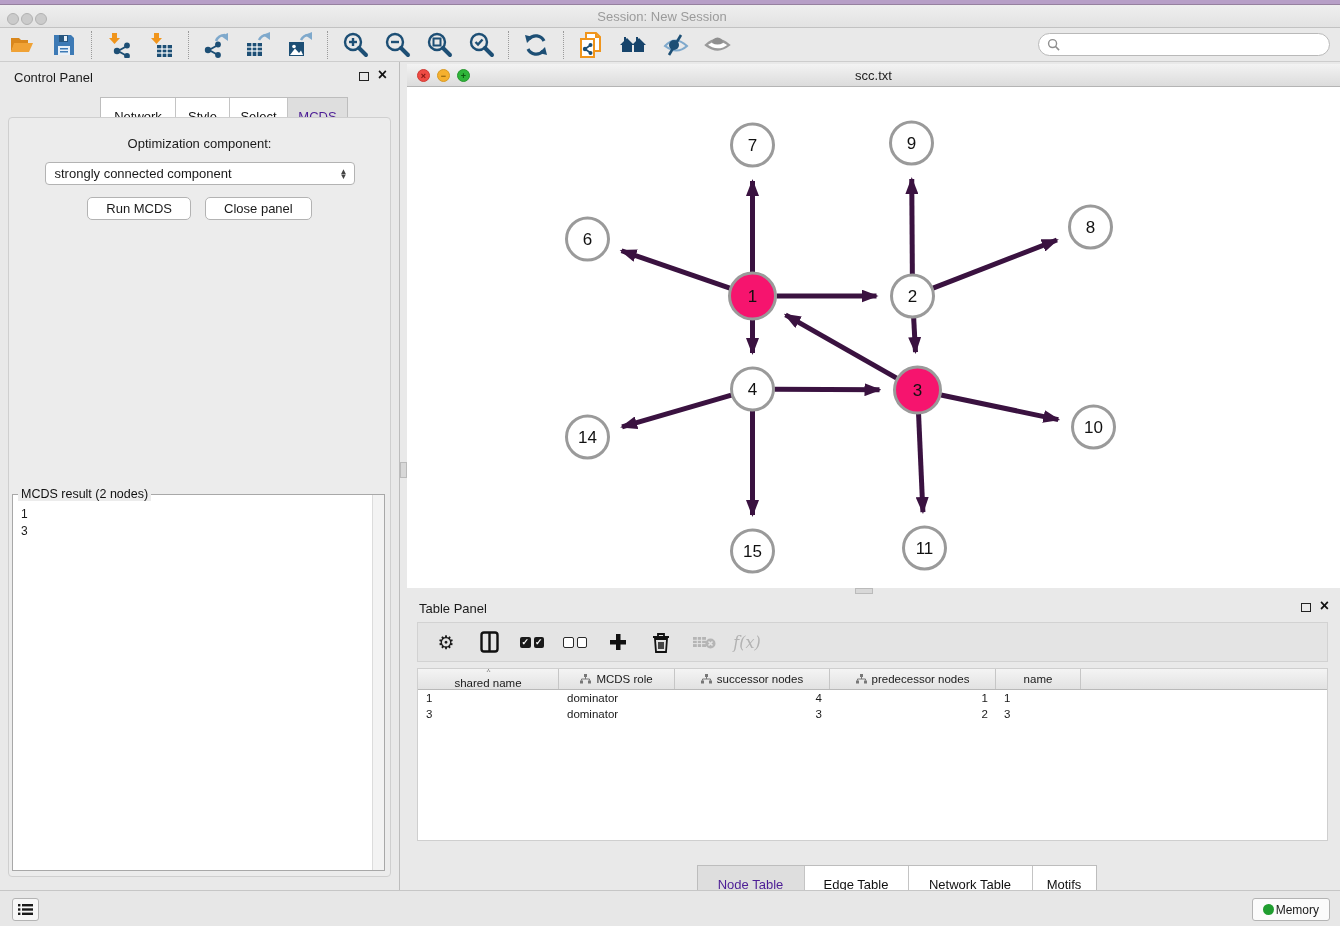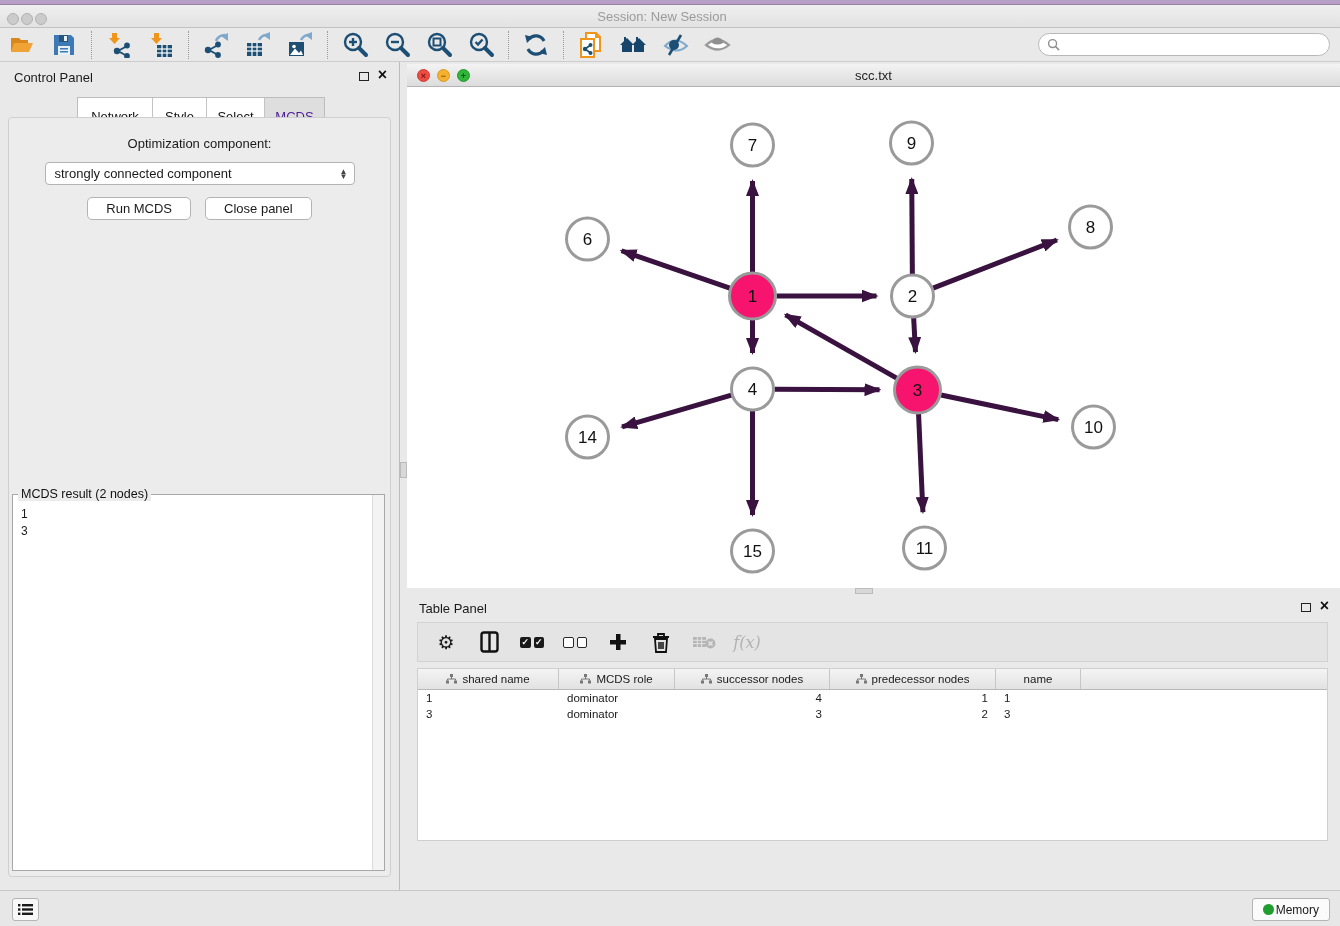--- a/index.html
+++ b/index.html
@@ -19,21 +19,21 @@
   .searchbox { position:absolute; right:10px; top:5px; width:292px; height:23px; background:#fff; border:1px solid #b9b9b9; border-radius:12px; display:flex; align-items:center; padding-left:8px; }
   .searchbox input { border:none; outline:none; flex:1; font-size:12px; background:transparent; height:18px; font-family:"Liberation Sans",sans-serif;}
 
   
   .control-panel { position:absolute; left:0; top:62px; width:400px; height:828px; background:#e9e9e9; border-right:1px solid #bdbdbd;text-decoration:underline; }
   .panel-title { position:absolute; left:14px; top:8px; font-size:13px; color:#1a1a1a; }
   .float-ico { position:absolute; top:10px; width:10px; height:9px; border:1.5px solid #222; background:transparent; }
   .close-ico { position:absolute; top:4px; font-size:16px; font-weight:bold; color:#111; line-height:18px; }
   .cp-float{ right:30px; } .cp-close{ right:12px; }
 
-  .seg { display:flex; border:1px solid #bdbdbd; border-radius:0; overflow:hidden; background:#fff; height:38px; }
+  .seg { display:flex; border:1px solid #bdbdbd; border-radius:0; overflow:hidden; background:#fff; height:38px;margin-left:23px; }
   .segi { display:flex; align-items:center; justify-content:center; font-size:13px; border-left:1px solid #c4c4c4; background:#fff; color:#111; cursor:default; }
   .segi:first-child { border-left:none; }
   .segi.active { background:#dedede; color:#4c1d95; }
   .cp-tabs { position:absolute; left:77px; top:35px; }
 
   .cp-card { position:absolute; left:8px; right:8px; top:55px; bottom:13px; background:#ececec; border:1px solid #cfcfcf; border-radius:4px; }
   .opt-label { text-align:center; margin-top:18px; font-size:13px; }
   .dropdown { width:310px; height:23px; margin:11px auto 0 auto; background:#fff; border:1px solid #b3b3b3; border-radius:4px; display:flex; align-items:center; padding:0 6px 0 9px; font-size:13px; }
   .dropdown .dd-label { flex:1; }
   .dd-arrows { display:flex; flex-direction:column; align-items:center; line-height:5px; font-size:8px; color:#444; }
@@ -426,21 +426,21 @@
           <path d="M16.5 7.5l4 4 M20.5 7.5l-4 4" stroke="#e4e4e4" stroke-width="1.6"></path>
         </svg>
     </span>
     <span class="tico">
         <span class="fx">f(x)</span>
       </span>
   </div>
 
   <div class="tbl">
     <div class="tbl-head" id="tbl-head">
-        <div class="th" style="width: 141px;">
+        <div class="th" style="width: 141px; flex-direction: column;">
           <svg width="11" height="10" viewBox="0 0 11 10">
             <rect x="4" y="0" width="3" height="3" fill="#777"></rect>
             <rect x="0" y="6.5" width="3" height="3" fill="#777"></rect>
             <rect x="8" y="6.5" width="3" height="3" fill="#777"></rect>
             <path d="M5.5 3v2M1.5 6.5v-1.5h8v1.5" fill="none" stroke="#777" stroke-width="1"></path>
           </svg>
           <span>shared name</span>
         </div>
         <div class="th" style="width: 116px;">
           <svg width="11" height="10" viewBox="0 0 11 10">
@@ -484,20 +484,26 @@
         <div class="tr">
           <div class="td" style="width: 141px; text-align: left;">3</div>
           <div class="td" style="width: 116px; text-align: left;">dominator</div>
           <div class="td" style="width: 155px; text-align: right;">3</div>
           <div class="td" style="width: 166px; text-align: right;">2</div>
           <div class="td" style="width: 85px; text-align: left;">3</div>
         </div>
       </div>
   </div>
 
+  <div class="seg tp-tabs" id="tp-tabs">
+      <span class="segi active" style="width: 106px;">Node Table</span>
+      <span class="segi" style="width: 104px;">Edge Table</span>
+      <span class="segi" style="width: 124px;">Network Table</span>
+      <span class="segi" style="width: 64px;">Motifs</span>
+    </div>
 </div>
 
 <div class="statusbar">
   <div class="sb-left">
     <svg width="15" height="13" viewBox="0 0 15 13">
         <g fill="#1a1a1a">
           <rect x="0" y="1" width="2.4" height="2.4"></rect>
           <rect x="4" y="1" width="11" height="2.4"></rect>
           <rect x="0" y="5.3" width="2.4" height="2.4"></rect>
           <rect x="4" y="5.3" width="11" height="2.4"></rect>

